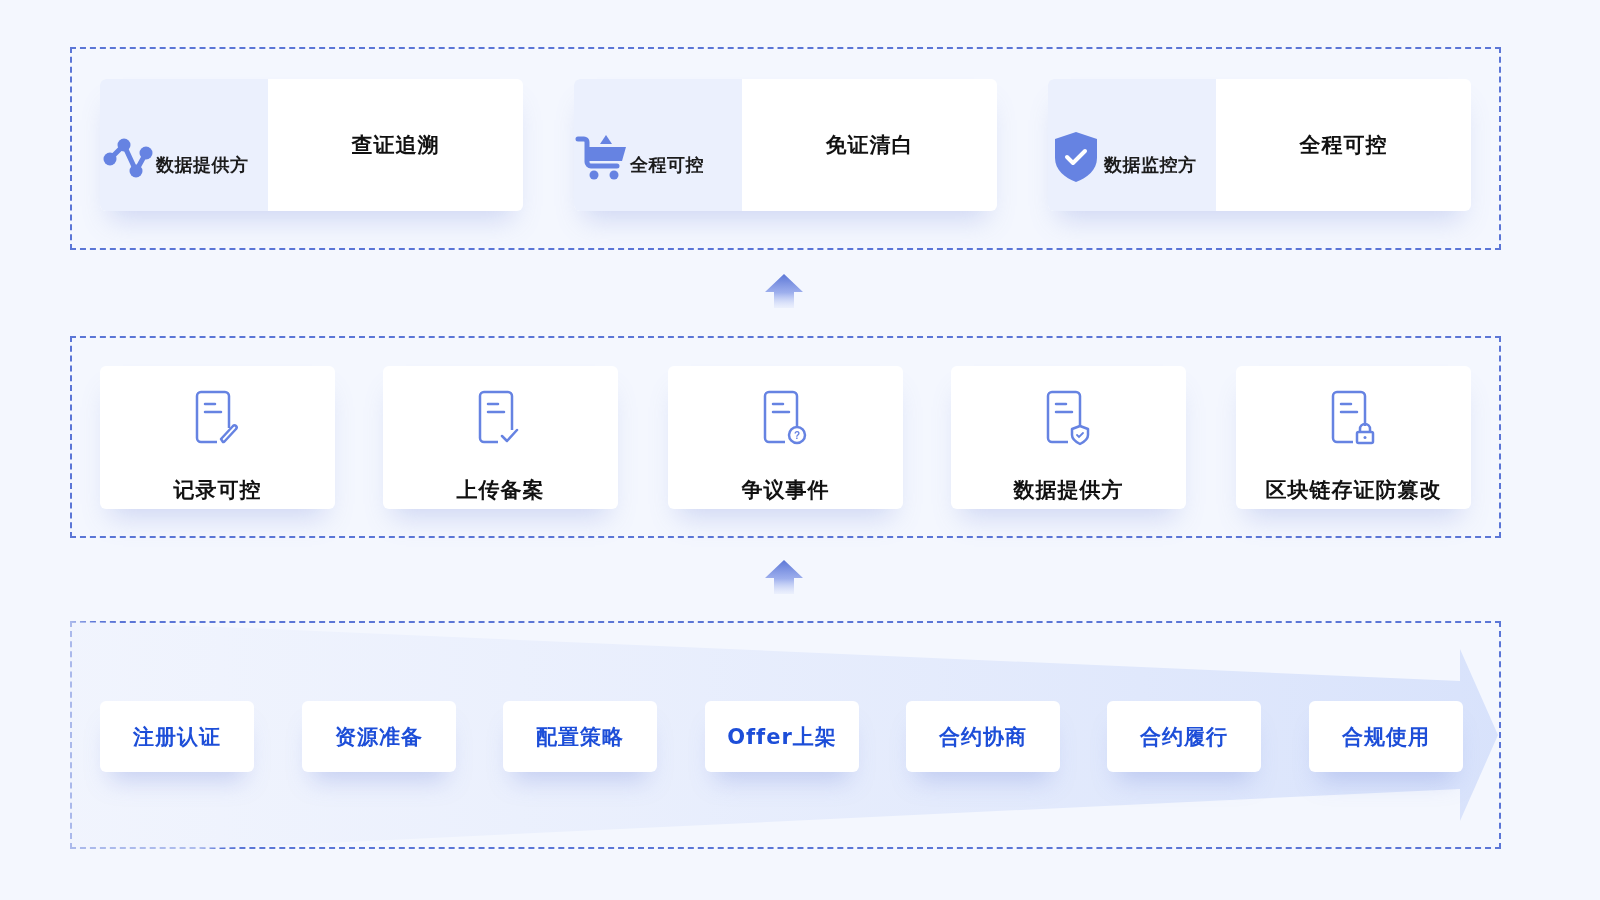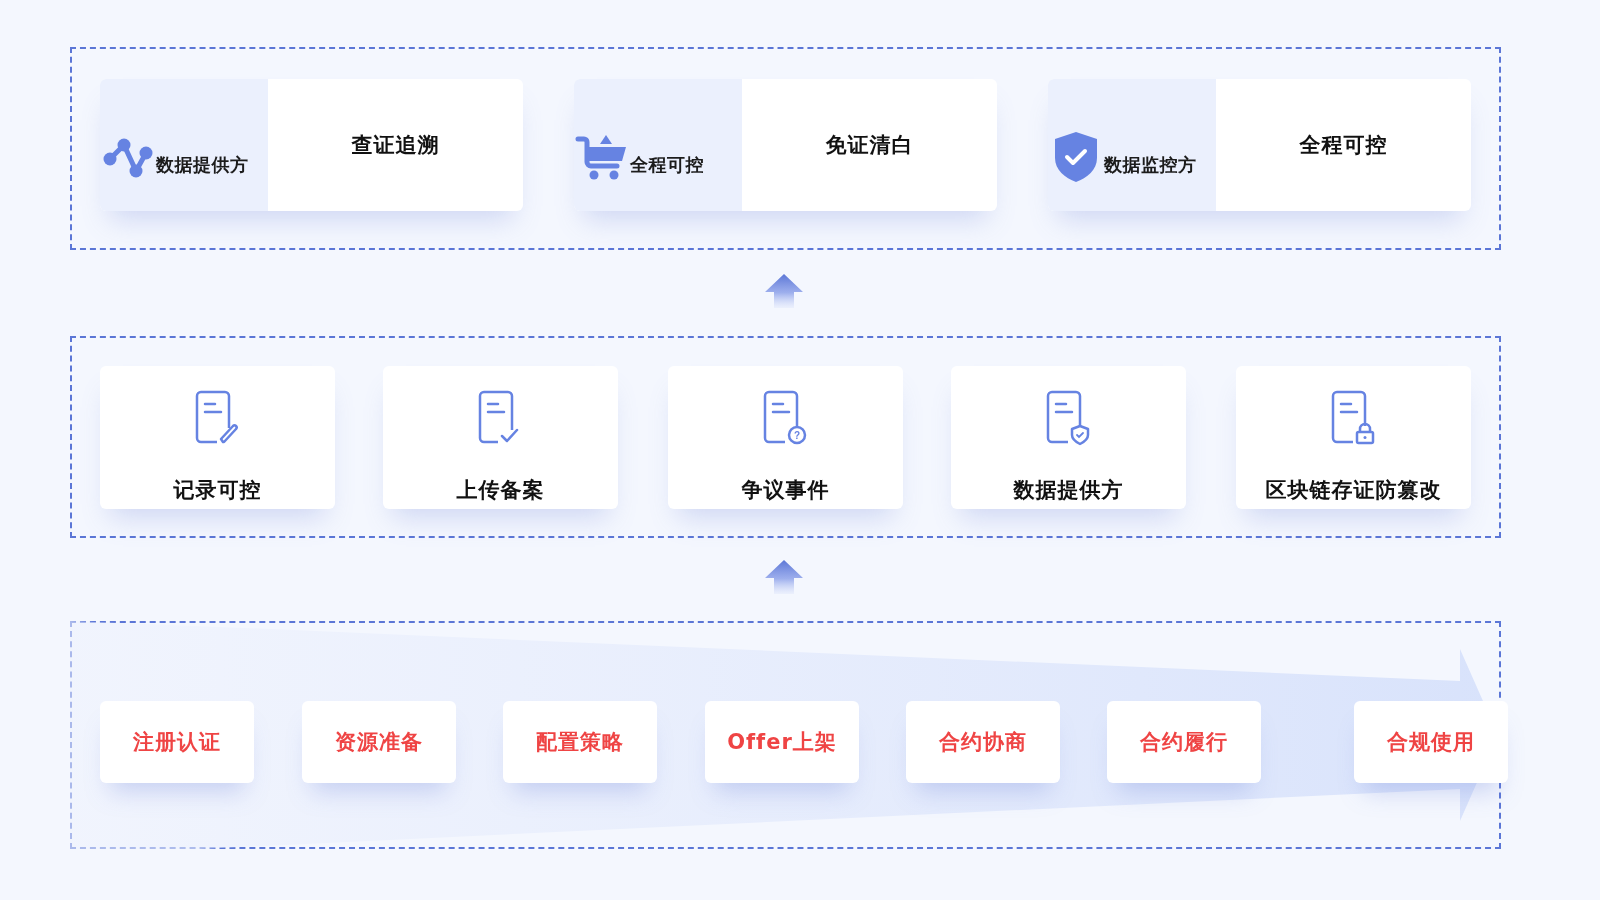--- a/index.html
+++ b/index.html
@@ -98,29 +98,29 @@
     left: -2px;
     top: -2px;
     width: 1431px;
     height: 228px;
     pointer-events: none;
   }
   .step-card {
     position: absolute;
     top: 78px;
     width: 154px;
-    height: 82px;
+    height: 71px;
     background: #fff;
     border-radius: 6px;
     display: flex;
     align-items: center;
     justify-content: center;
     font-size: 21px;
     font-weight: bold;
-    color: #ef4444;
+    color: #1d4ed8;
     letter-spacing: 1px;
     white-space: nowrap;
     box-shadow: 0 18px 24px -10px rgba(120, 140, 220, 0.35);
   }
 </style>
 </head>
 <body>
 
 <svg width="0" height="0" style="position:absolute">
   <defs>
@@ -271,14 +271,14 @@
   <svg class="flow-bg" viewBox="0 0 1431 228">
     <path d="M200 8 L1390 60 L1390 28 L1428 114 L1390 200 L1390 168 L130 228 L0 228 L0 0 Z" fill="url(#flowGrad)" opacity="0.9"></path>
   </svg>
 
   <div class="step-card" style="left:28px;">注册认证</div>
   <div class="step-card" style="left:230px;">资源准备</div>
   <div class="step-card" style="left:431px;">配置策略</div>
   <div class="step-card" style="left:633px;">Offer上架</div>
   <div class="step-card" style="left:834px;">合约协商</div>
   <div class="step-card" style="left:1035px;">合约履行</div>
-  <div class="step-card" style="left:1282px;">合规使用</div>
+  <div class="step-card" style="left:1237px;">合规使用</div>
 </div>
 
 </body></html>

